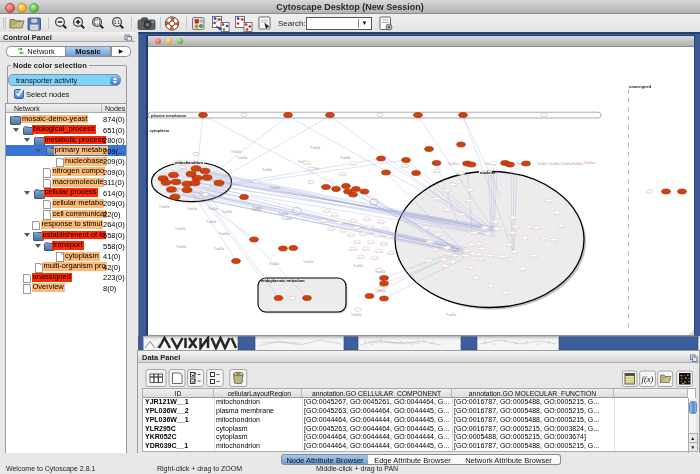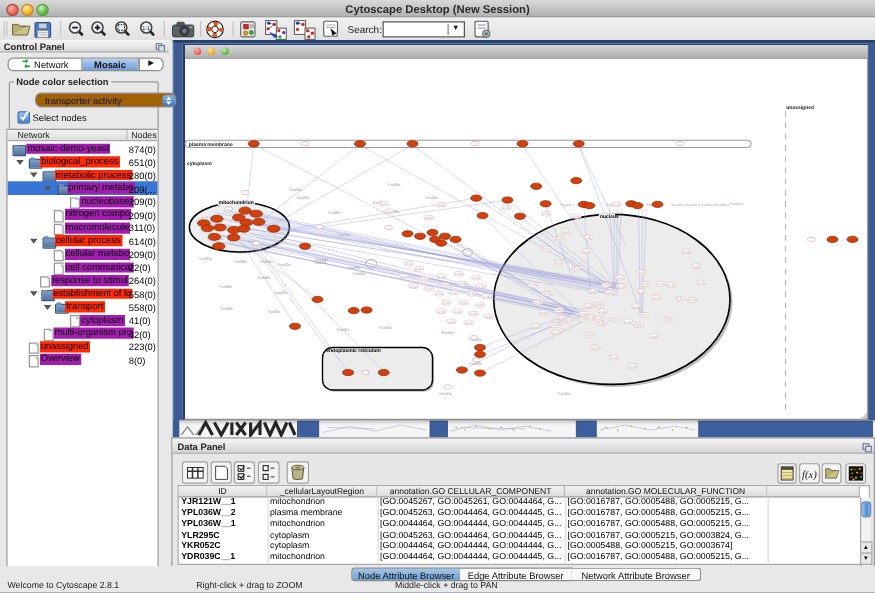--- a/index.html
+++ b/index.html
@@ -22,34 +22,34 @@
 #cphead{position:absolute;left:0;top:0;width:135px;height:9px;background:linear-gradient(#f5f5f5,#d8d8d8);border-bottom:1px solid #aaa;}
 #cphead span{position:absolute;left:3px;top:1px;font-size:7.5px;font-weight:bold;color:#222;}
 #cpfloat{position:absolute;right:3px;top:1.5px;width:8px;height:7px;}
 #tabs{position:absolute;left:6px;top:14px;width:123px;height:9px;background:#fff;border:1px solid #8f8f8f;border-radius:4.5px;}
 .tabseg{position:absolute;top:0;height:9px;font-size:7.5px;color:#111;text-align:center;line-height:9px;}
 #seg1{left:0;width:58px;}
 #seg2{left:58px;width:46px;background:linear-gradient(#b5d0f0,#6f9fd8);border-left:1px solid #8f8f8f;border-right:1px solid #8f8f8f;font-weight:bold;box-sizing:border-box;}
 #seg3{left:104px;width:19px;font-size:6px;border-left:1px solid #8f8f8f;box-sizing:border-box;}
 #grpbox{position:absolute;left:7px;top:33px;width:118px;height:37px;border:1px solid #9a9a9a;border-radius:2px;}
 #grplbl{position:absolute;left:11px;top:28.5px;background:#e8e8e8;padding:0 2px;font-size:7.5px;font-weight:bold;color:#222;}
-#combo{position:absolute;left:28px;top:42px;width:111px;height:10px;background:#a16207;border:1px solid #8f8f8f;border-radius:5px;}
+#combo{position:absolute;left:8px;top:42px;width:111px;height:10px;background:#7dd3fc;border:1px solid #8f8f8f;border-radius:5px;}
 #combo span{position:absolute;left:7px;top:0.5px;font-size:7.5px;color:#111;}
 #stepper{position:absolute;right:0.5px;top:0.5px;width:10px;height:9px;border-radius:3px;background:linear-gradient(#7fb2ef,#3e77c9);}
 #stepper svg{display:block;}
 #chk{position:absolute;left:14px;top:57px;width:8px;height:8px;border-radius:2px;background:linear-gradient(#8fc0f5,#4381d2);border:1px solid #3468ad;}
 #chklbl{position:absolute;left:26px;top:57.5px;font-size:7.5px;color:#111;}
 #tree{position:absolute;left:5px;top:71px;width:122px;height:352px;background:#fff;border:1px solid #9a9a9a;box-sizing:border-box;overflow:hidden;}
 #treehead{position:absolute;left:0;top:0;width:100%;height:9px;background:linear-gradient(#f2f2f2,#ddd);border-bottom:1px solid #aaa;box-sizing:border-box;font-size:7px;color:#222;}
 #treehead .c1{position:absolute;left:8px;top:0.5px;}
 #treehead .c2{position:absolute;left:99px;top:0.5px;}
 #treehead .dv{position:absolute;left:95px;top:0;width:1px;height:8px;background:#bbb;}
 .trow{position:absolute;left:0;width:122px;height:10.55px;}
 .tlbl{position:absolute;top:0.8px;font-size:7.5px;line-height:8.8px;color:#000;padding:0 1px;white-space:nowrap;}
-.g{background:#a21caf;}
+.g{background:#fdba74;}
 .r{background:#ff2800;}
 .tnum{position:absolute;left:97px;top:1.2px;font-size:7.5px;color:#000;}
 .sel{background:#3875d7;}
 .arrow{position:absolute;top:3.2px;width:0;height:0;border-left:3px solid transparent;border-right:3px solid transparent;border-top:4.2px solid #555;}
 .folder{position:absolute;top:2.5px;width:9px;height:6.5px;background:linear-gradient(#7e9fc6,#52749e);border:0.5px solid #3d5a7e;border-radius:1px;}
 .folder:before{content:"";position:absolute;left:0;top:-1.8px;width:4px;height:1.5px;background:#6c8db4;border-radius:1px 1px 0 0;}
 .leaf{position:absolute;top:1.5px;width:6px;height:7.5px;background:#fff;border:0.6px solid #999;}
 .leaf:before{content:"";position:absolute;right:-0.6px;top:-0.6px;width:0;height:0;border:1.3px solid;border-color:#e8e8e8 #e8e8e8 #aaa #aaa;}
 #dp{left:137px;top:350px;width:563px;height:103px;background:#e7e7e7;border:1px solid #9a9a9a;border-bottom:none;box-sizing:border-box;padding-left:33px;}
 #dphead{position:absolute;left:0;top:0;width:100%;height:12px;background:linear-gradient(#f5f5f5,#d5d5d5);border-bottom:1px solid #aaa;box-sizing:border-box;}

